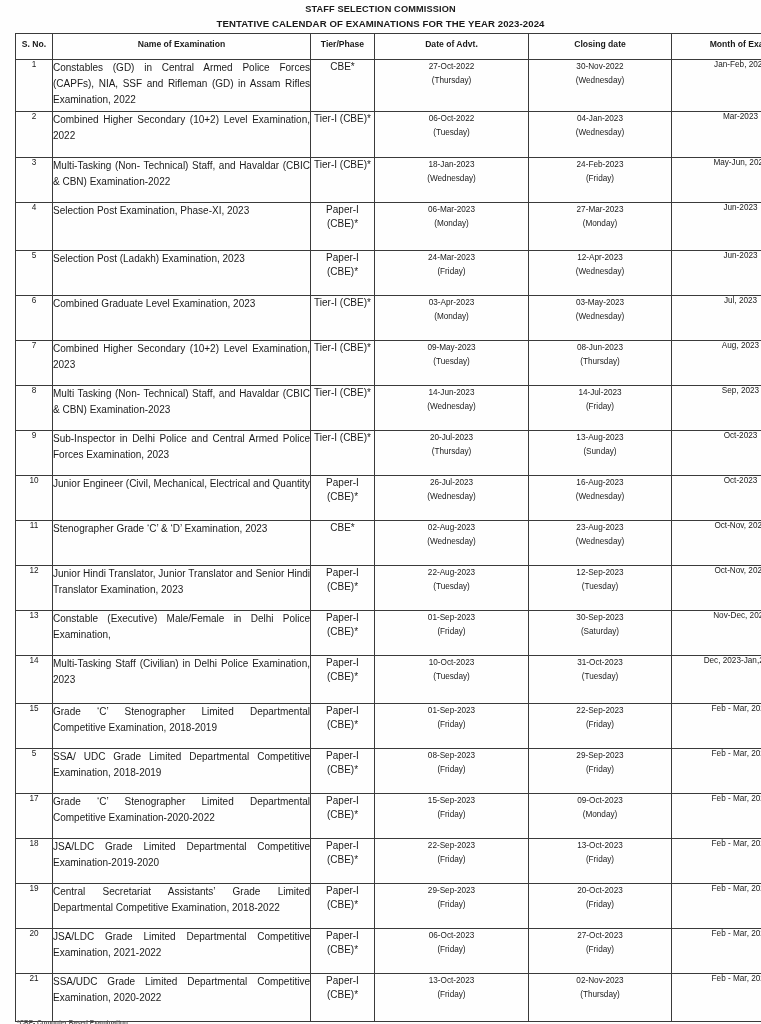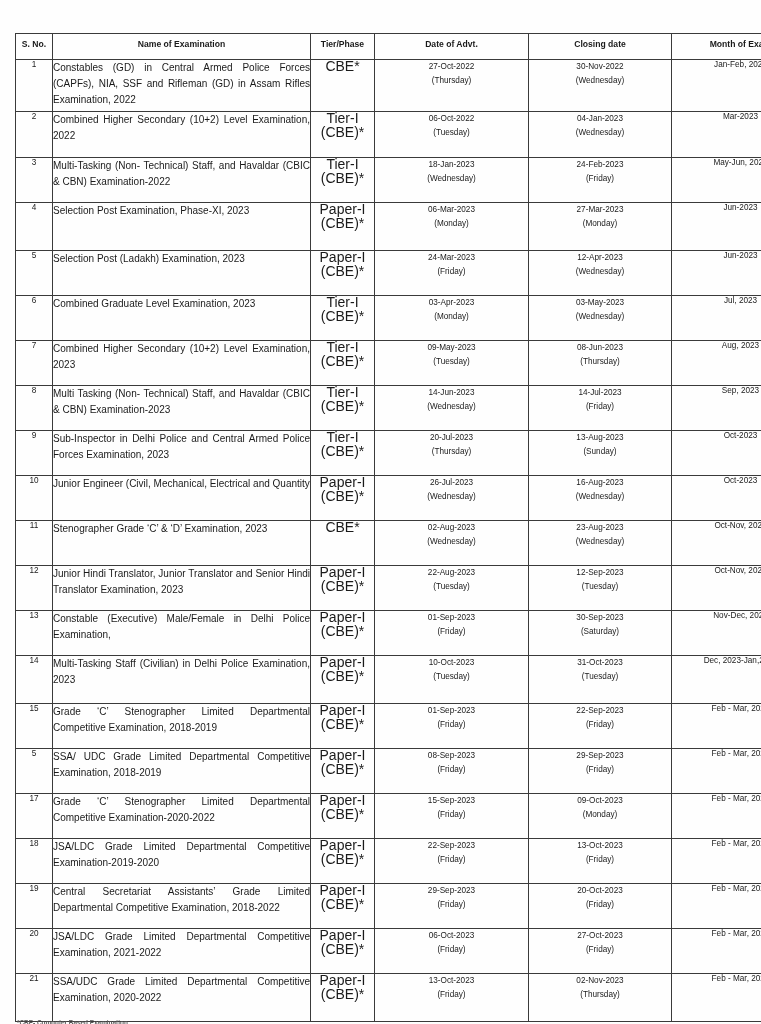--- a/index.html
+++ b/index.html
@@ -93,21 +93,21 @@
     text-align: right;
     text-align-last: left;
     white-space: nowrap;
     overflow: hidden;
     margin-left: 24px;
   }
   td.tier {
     text-align: center;
     padding-top: 6px;
     line-height: 13.6px;
-    font-size: 14px;
+    font-size: 10px;
     margin-left: 36px;
   }
   td.date {
     text-align: center;
     padding-top: 6px;
     line-height: 13.6px;
     font-size: 8.2px;
   }
   td.month {
     text-align: center;
@@ -128,20 +128,24 @@
     font-weight: bold;
     color: #555;
     white-space: nowrap;
   }
 </style>
 </head>
 <body>
 
 <div class="page">
 
+  <div class="doc-header">
+    <div class="org-title">STAFF SELECTION COMMISSION</div>
+    <div class="doc-title">TENTATIVE  CALENDAR OF EXAMINATIONS FOR THE YEAR 2023-2024</div>
+  </div>
 
   <div class="table-wrap">
     <table class="cal">
       <thead>
         <tr>
           <th class="c-sno">S. No.</th>
           <th class="c-name">Name of Examination</th>
           <th class="c-tier">Tier/Phase</th>
           <th class="c-advt">Date of Advt.</th>
           <th class="c-close">Closing date</th>

